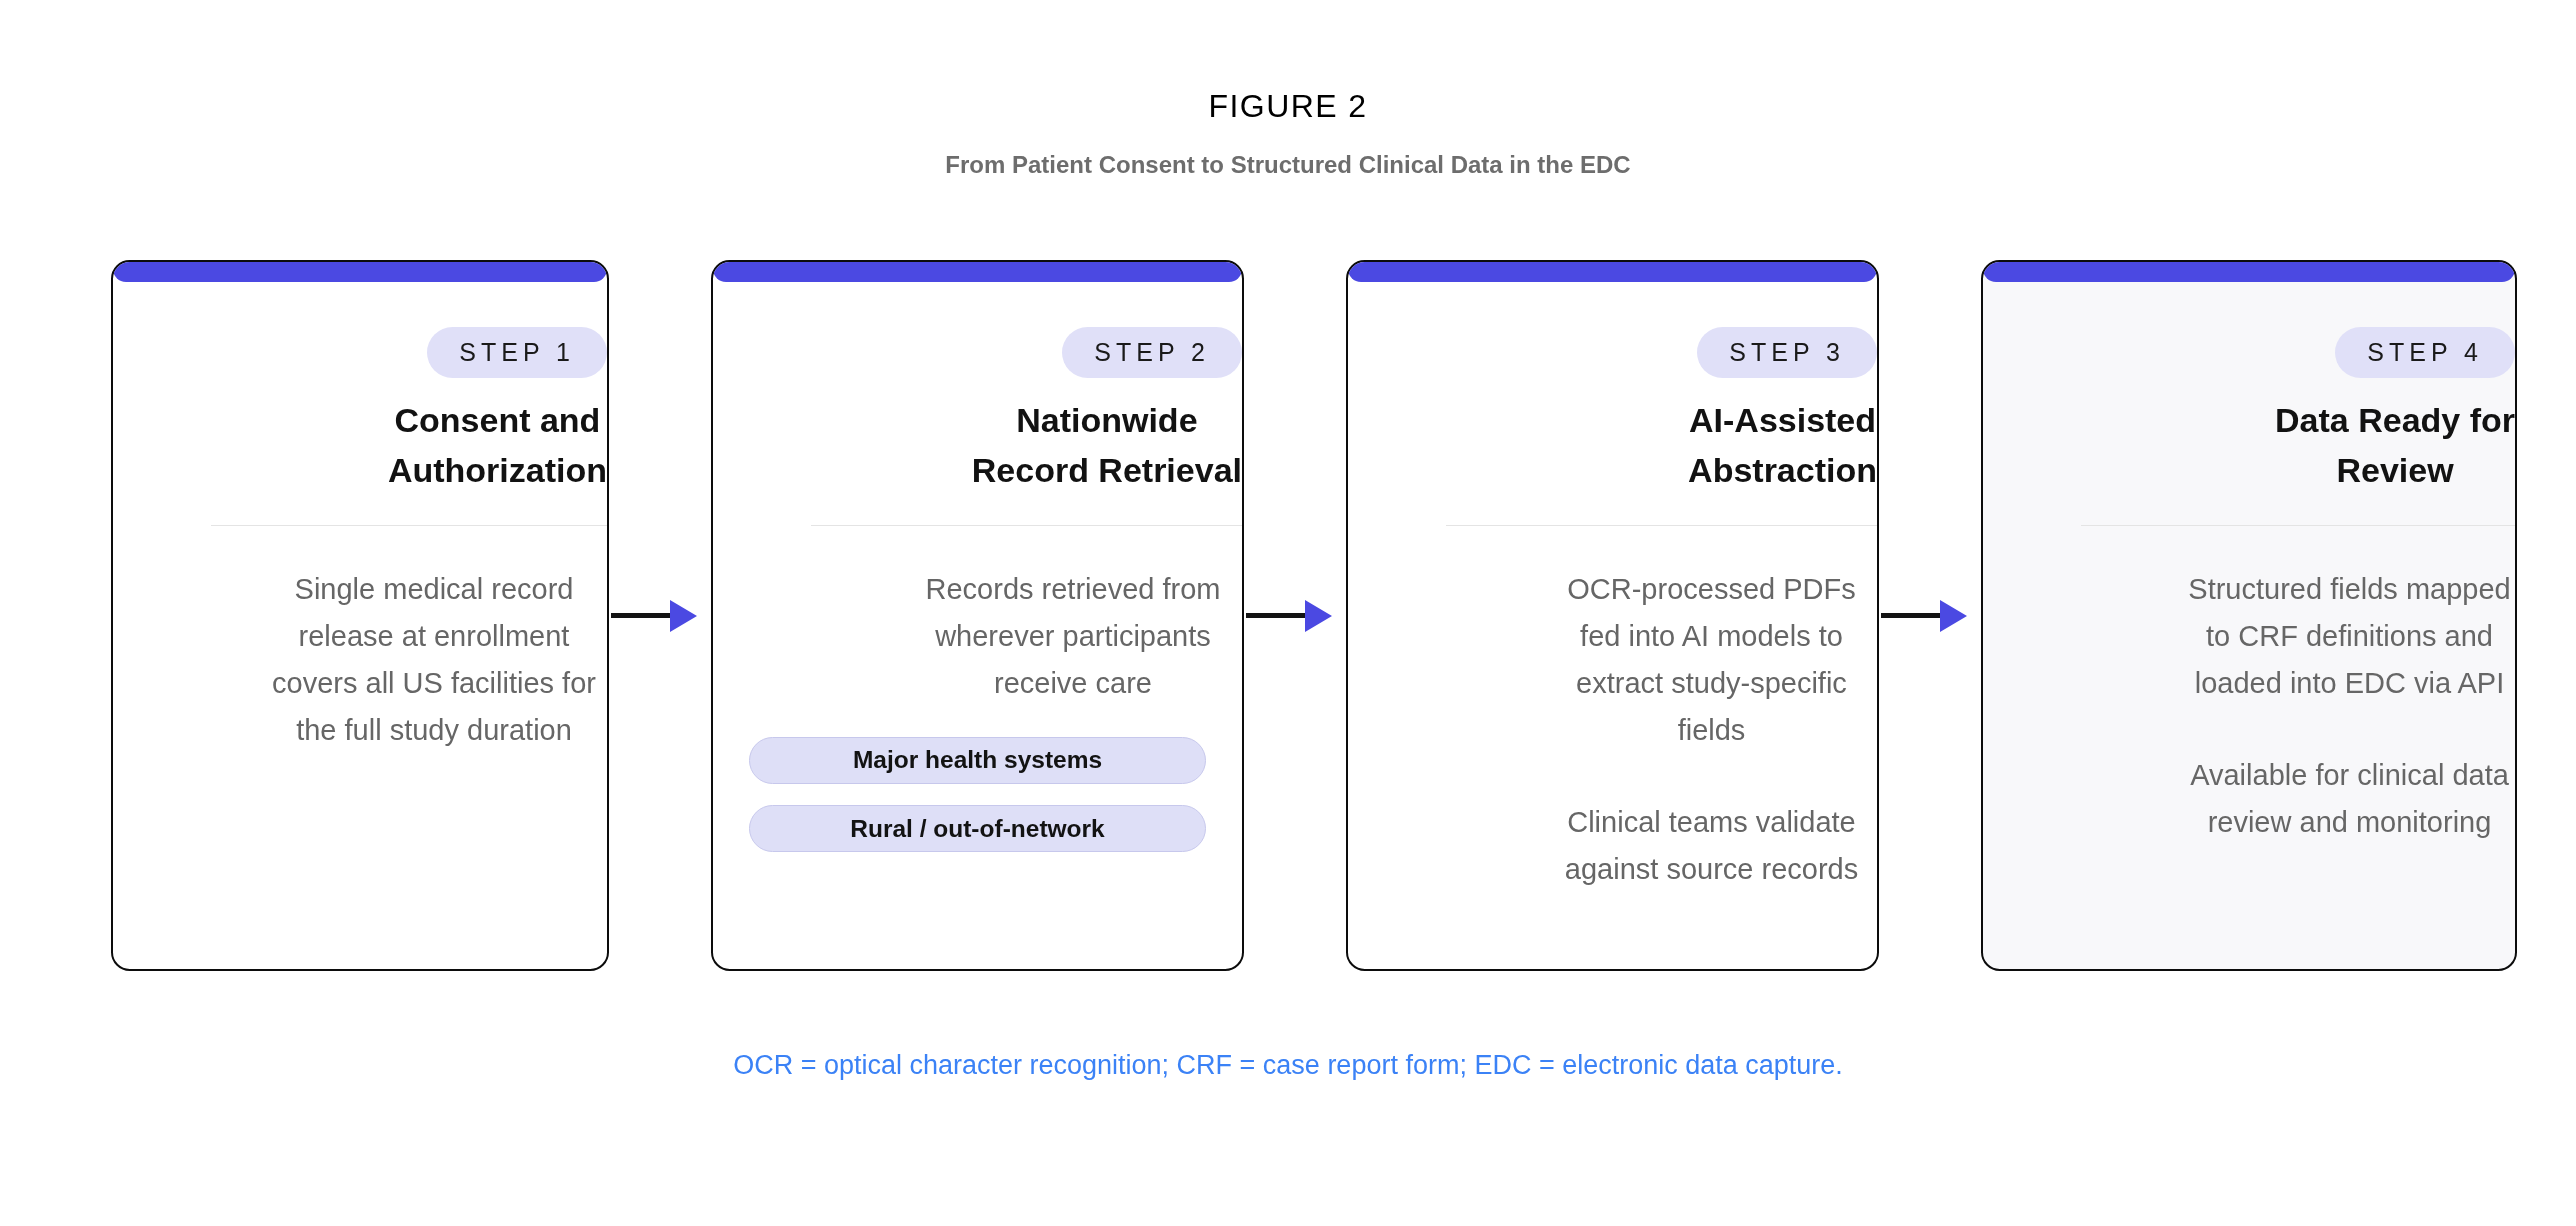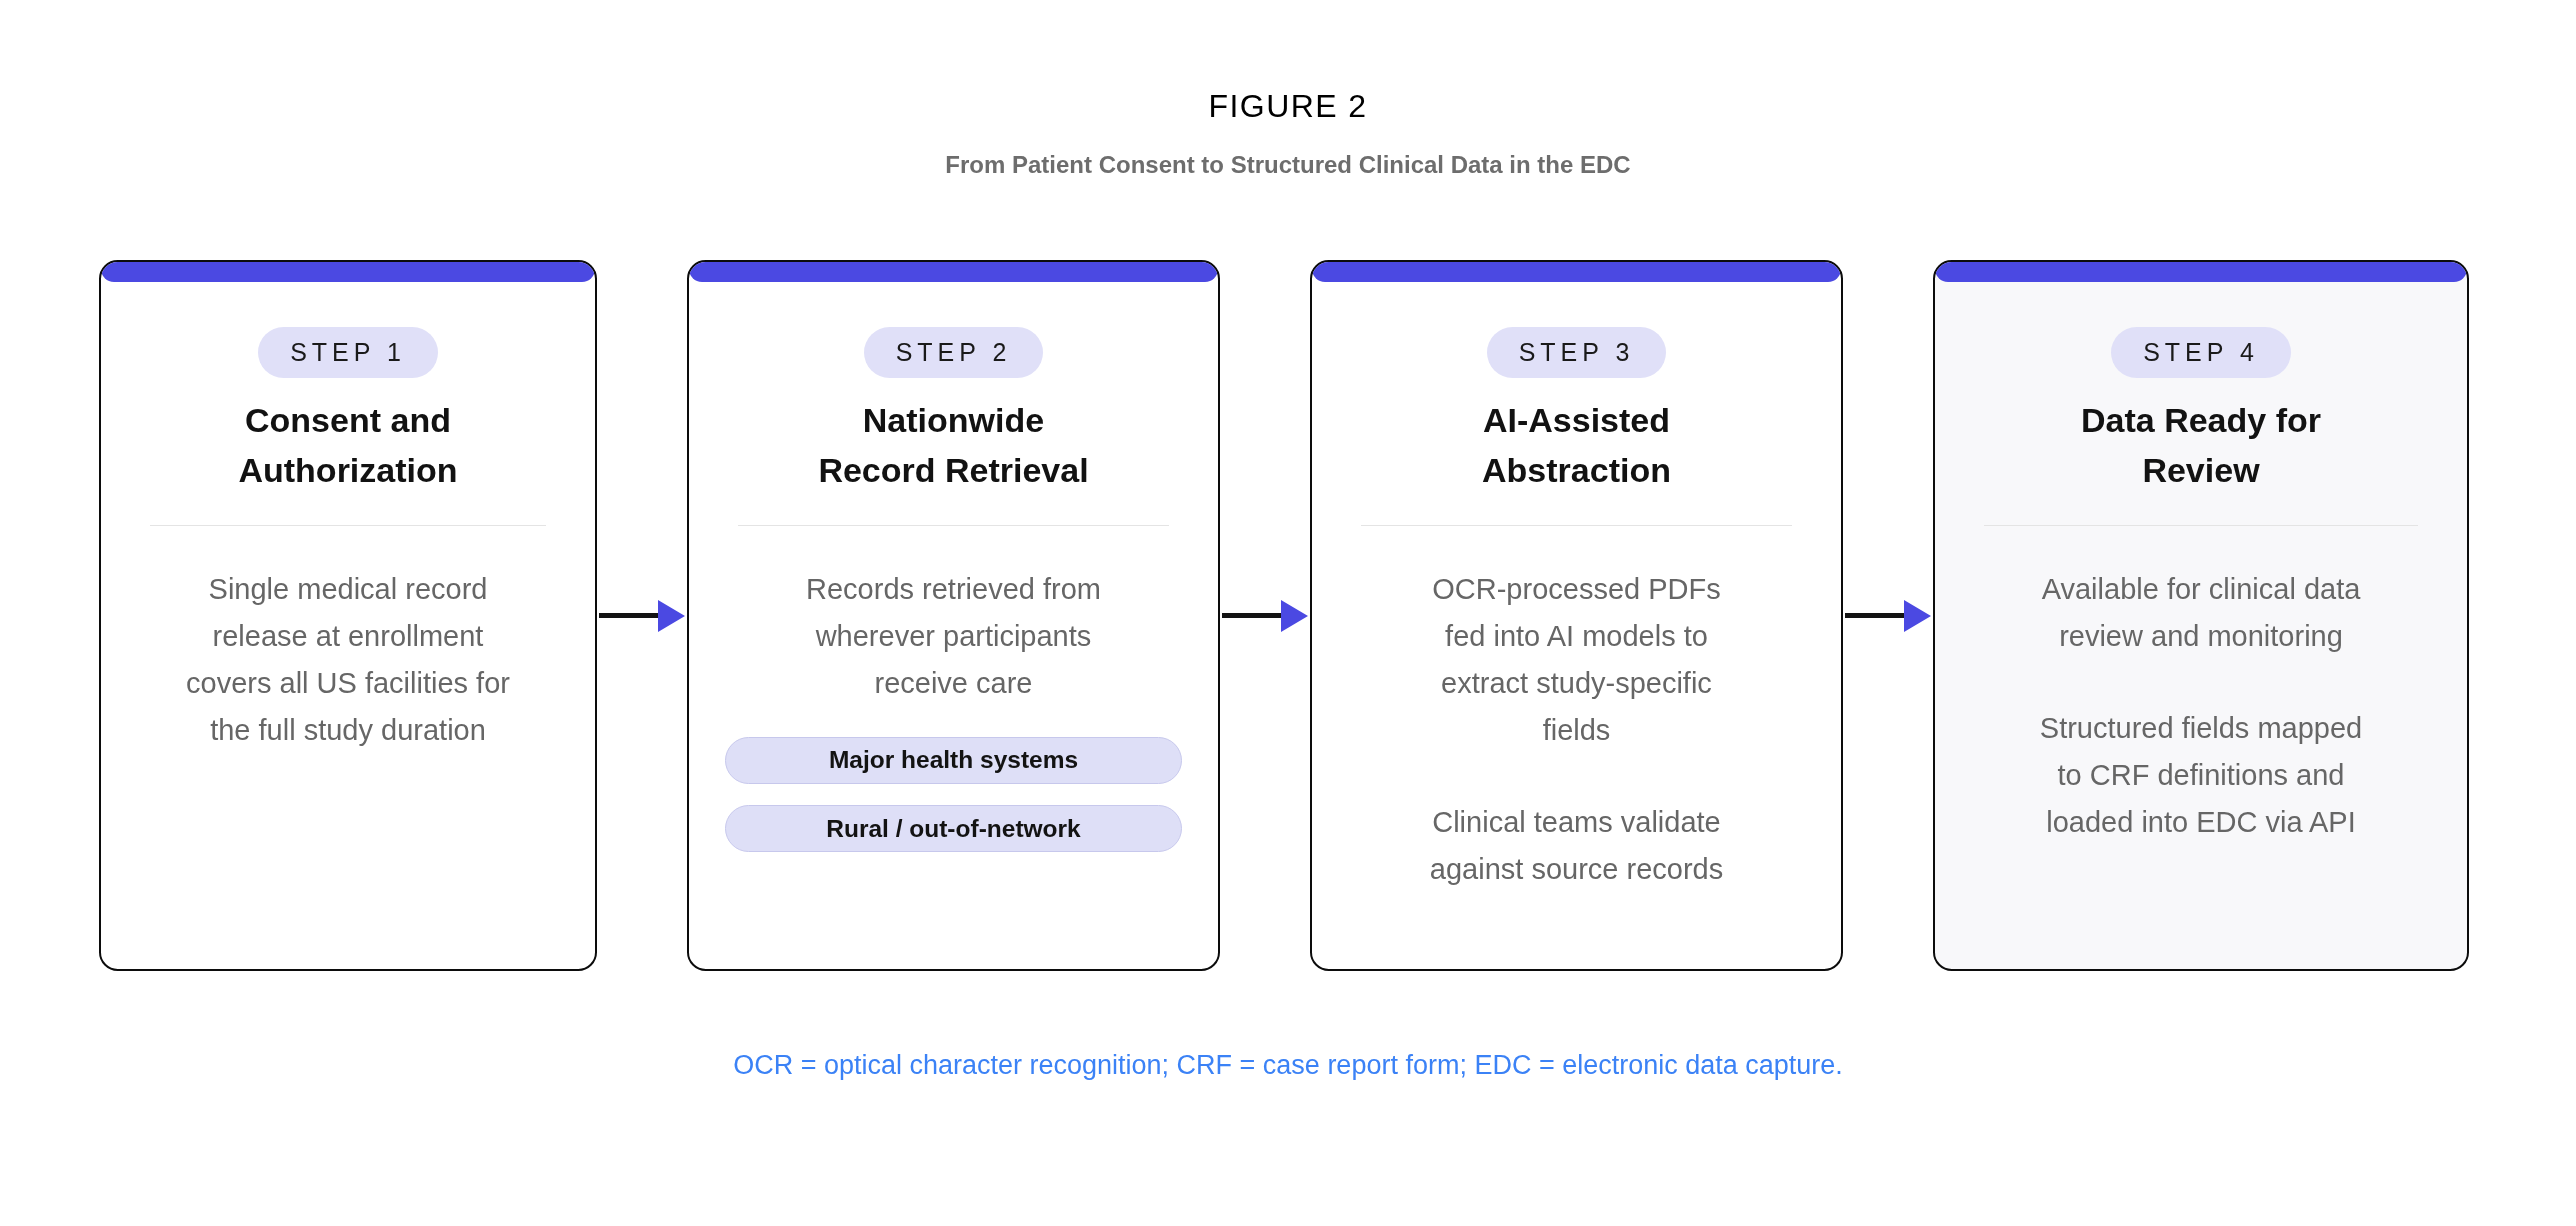--- a/index.html
+++ b/index.html
@@ -38,21 +38,22 @@
     align-items: stretch;
   }
   .card {
     box-sizing: border-box;
     border: 2.9px solid #0c0c0c;
     border-radius: 18.7px;
     background: #ffffff;
     overflow: hidden;
     display: flex;
     flex-direction: column;
-    align-items: center;
+    align-items: flex-end;
+    margin-left: 12px;
   }
   .card.alt { background: #f8f8fa; }
   .w1 { width: 498px; }
   .w2 { width: 533px; }
   .w3 { width: 533px; }
   .w4 { width: 536px; }
 
   .topbar {
     width: 100%;
     height: 20px;
@@ -226,22 +227,22 @@
       </div>
     </div>
 
     <div class="card w4 alt">
       <div class="topbar"></div>
       <div class="badge">STEP 4</div>
       <div class="card-title">Data Ready for
 Review</div>
       <div class="divider"></div>
       <div class="body-text mw4">
+        <p>Structured fields mapped to CRF definitions and loaded into EDC via API</p>
         <p>Available for clinical data review and monitoring</p>
-        <p>Structured fields mapped to CRF definitions and loaded into EDC via API</p>
       </div>
     </div>
 
   </div>
 
   <div class="footnote">OCR = optical character recognition; CRF = case report form; EDC = electronic data capture.</div>
 
 </div>
 
 

